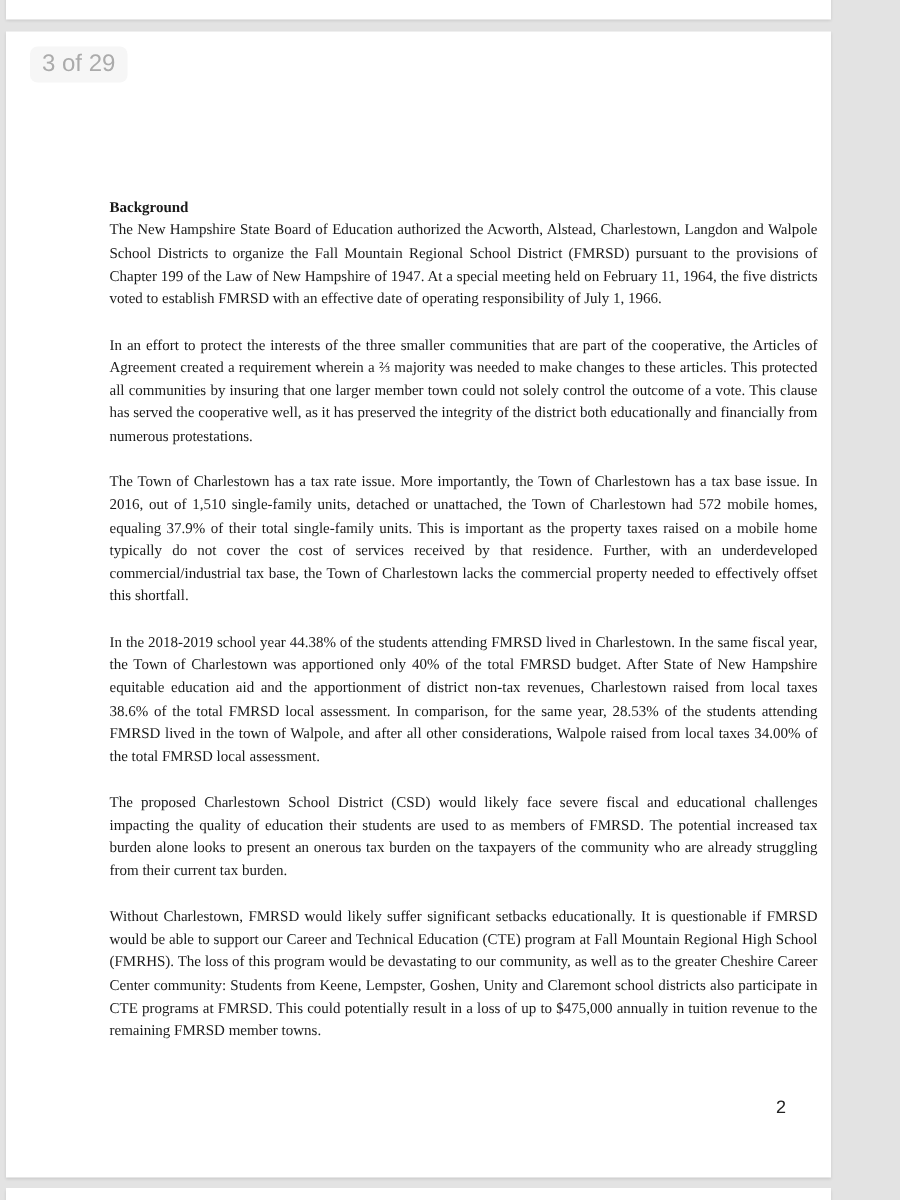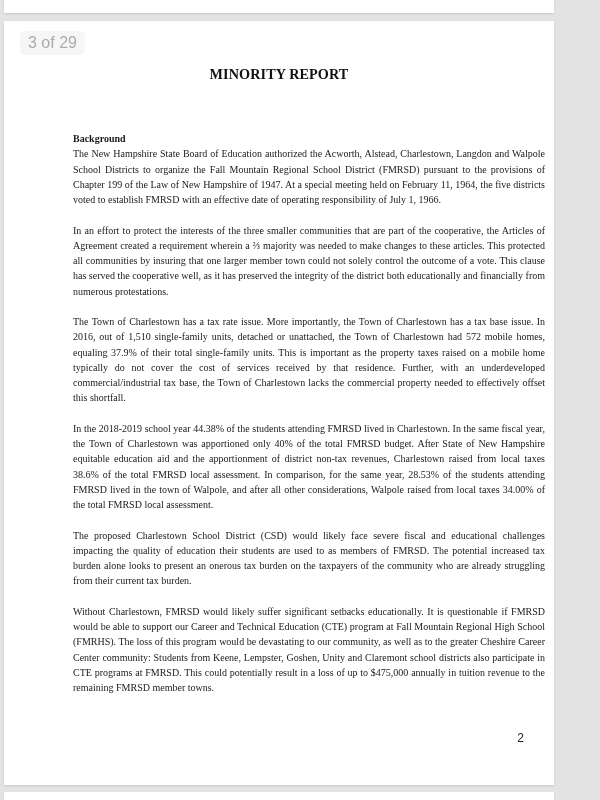--- a/index.html
+++ b/index.html
@@ -62,21 +62,20 @@
   }
 </style>
 </head>
 <body>
 
 <div class="page prev-page"></div>
 
 <div class="page cur-page">
   <div class="page-indicator">3 of 29</div>
 
-  <div class="doc-title">MINORITY REPORT</div>
 
   <div class="content">
     <p>
       <span class="heading">Background</span>
       <span>The New Hampshire State Board of Education authorized the Acworth, Alstead, Charlestown, Langdon and Walpole School Districts to organize the Fall Mountain Regional School District (FMRSD) pursuant to the provisions of Chapter 199 of the Law of New Hampshire of 1947. At a special meeting held on February 11, 1964, the five districts voted to establish FMRSD with an effective date of operating responsibility of July 1, 1966.</span>
     </p>
     <p>In an effort to protect the interests of the three smaller communities that are part of the cooperative, the Articles of Agreement created a requirement wherein a ⅔ majority was needed to make changes to these articles. This protected all communities by insuring that one larger member town could not solely control the outcome of a vote. This clause has served the cooperative well, as it has preserved the integrity of the district both educationally and financially from numerous protestations.</p>
     <p>The Town of Charlestown has a tax rate issue. More importantly, the Town of Charlestown has a tax base issue. In 2016, out of 1,510 single-family units, detached or unattached, the Town of Charlestown had 572 mobile homes, equaling 37.9% of their total single-family units. This is important as the property taxes raised on a mobile home typically do not cover the cost of services received by that residence. Further, with an underdeveloped commercial/industrial tax base, the Town of Charlestown lacks the commercial property needed to effectively offset this shortfall.</p>
     <p>In the 2018-2019 school year 44.38% of the students attending FMRSD lived in Charlestown. In the same fiscal year, the Town of Charlestown was apportioned only 40% of the total FMRSD budget. After State of New Hampshire equitable education aid and the apportionment of district non-tax revenues, Charlestown raised from local taxes 38.6% of the total FMRSD local assessment. In comparison, for the same year, 28.53% of the students attending FMRSD lived in the town of Walpole, and after all other considerations, Walpole raised from local taxes 34.00% of the total FMRSD local assessment.</p>
     <p>The proposed Charlestown School District (CSD) would likely face severe fiscal and educational challenges impacting the quality of education their students are used to as members of FMRSD. The potential increased tax burden alone looks to present an onerous tax burden on the taxpayers of the community who are already struggling from their current tax burden.</p>

